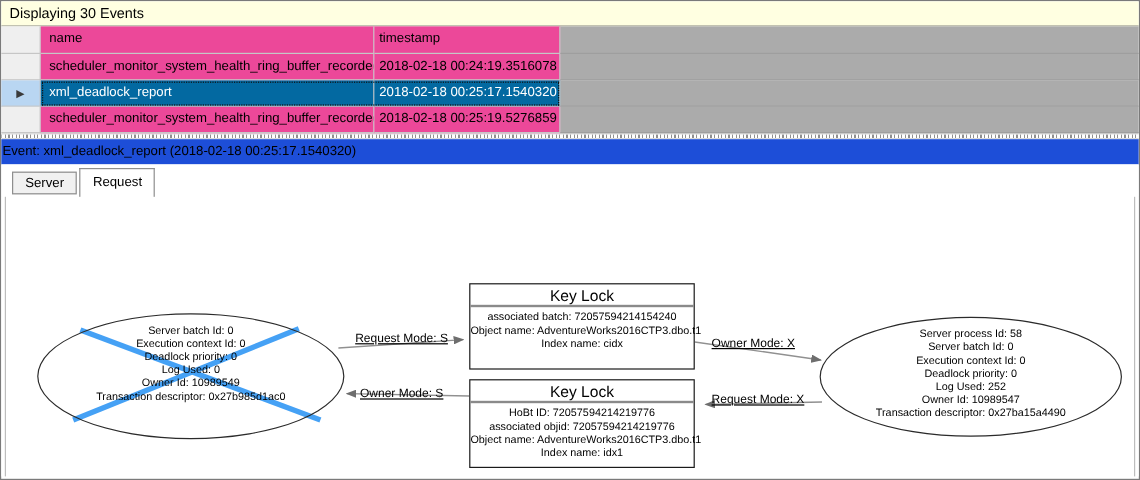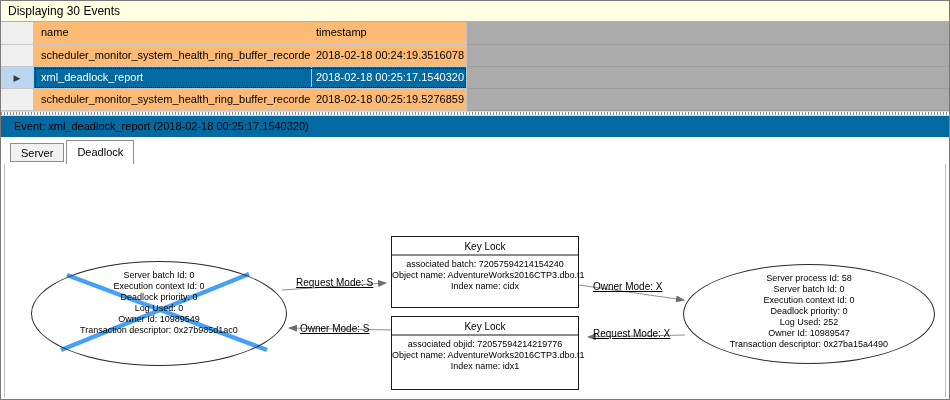--- a/index.html
+++ b/index.html
@@ -10,52 +10,52 @@
     font-family:"Liberation Sans","DejaVu Sans",sans-serif;color:#000;
   }
   
   .info-bar{height:21px;background:#FFFFE1;border-bottom:1px solid #b3b3a6;
     line-height:20px;padding-left:7px;font-size:12px;}
   
   .grid{width:100%;}
   .g-row{display:flex;height:22px;position:relative;}
   .g-row.header{height:23px;}
   .cell{height:100%;border-right:1px solid #c6c6c6;border-bottom:1px solid #c6c6c6;
-    font-size:11px;line-height:21px;white-space:nowrap;overflow:hidden;background:#fdba74;}
+    font-size:11px;line-height:21px;white-space:nowrap;overflow:hidden;background:#ec4899;}
   .c-sel{width:33px;background:#efefef;flex:none;text-align:center;}
   .c-name{width:278px;padding-left:7px;flex:none;}
   .c-ts{width:155px;padding-left:4px;flex:none;}
   .c-fill{flex:1;background:#ababab;border-right:none;border-bottom:1px solid #9e9e9e;}
   .g-row.selected .c-name,.g-row.selected .c-ts{background:#0369a1;color:#fff;}
   .g-row.selected .c-sel{background:#b9d6f2;}
   .row-marker{font-size:9px;color:#3a3a3a;line-height:22px;}
   .focus-rect{position:absolute;left:33px;top:0;width:433px;height:22px;
     outline:1px dotted #101010;outline-offset:-2px;pointer-events:none;}
   
   .splitter{height:5px;background:#fff;
     background-image:repeating-linear-gradient(90deg,#8f8f8f 0 1px,#ffffff 1px 3px);
     border-top:1px solid #d8d8d8;border-bottom:1px solid #d8d8d8;}
   
-  .event-bar{height:21px;background:#0369a1;font-size:11px;line-height:21px;padding-left:13px;}
+  .event-bar{height:21px;background:#1d4ed8;font-size:11px;line-height:21px;padding-left:1px;}
   
   .tabstrip{height:27px;background:#fff;display:flex;align-items:flex-end;padding-left:9px;}
   .tab{font-size:11px;padding:0 10px;border:1px solid #8e8e8e;background:#f1f1f1;
     height:19px;line-height:18px;margin-bottom:2px;cursor:default;}
   .tab.active{background:#fff;border-bottom:none;height:24px;line-height:22px;
     margin-bottom:0;position:relative;z-index:2;margin-left:2px;}
   
   .graph{position:relative;width:100%;height:233px;background:#fff;}
   .pane-edge{position:absolute;top:0;bottom:0;width:1px;background:#bdbdbd;}
   .edge-l{left:3px;} .edge-r{right:3px;}
   .graph svg{position:absolute;left:0;top:0;}
   .node-ellipse{position:absolute;border:1px solid #2b2b2b;border-radius:50%;
     text-align:center;font-size:9px;line-height:11px;padding-top:8px;}
   .node-rect{position:absolute;border:1px solid #1a1a1a;background:#fff;
     text-align:center;font-size:9px;line-height:11px;}
-  .node-rect .title{height:19px;line-height:19px;border-bottom:2px solid #8a8a8a;font-size:10px;}
+  .node-rect .title{height:19px;line-height:19px;border-bottom:2px solid #8a8a8a;font-size:13px;}
   .node-rect .body{padding-top:3px;}
   .node-line{white-space:nowrap;}
   .edge-label{position:absolute;font-size:10px;white-space:nowrap;color:#000;text-decoration:underline;}
   .el-1{left:295px;top:113px;} .el-2{left:299px;top:159px;}
   .el-3{left:592px;top:117px;} .el-4{left:592px;top:164px;}
   .ell-left{left:30px;top:97px;width:256px;height:105px;}
   .ell-right{left:682px;top:100px;width:252px;height:100px;text-align:center;}
   .rect-top{left:390px;top:72px;width:188px;height:72px;}
   .rect-bottom{left:390px;top:152px;width:188px;height:74px;}
 </style>
@@ -102,21 +102,21 @@
   </div>
 
   <div class="splitter"></div>
 
   <div class="event-bar">
     <span>Event: xml_deadlock_report (2018-02-18 00:25:17.1540320)</span>
   </div>
 
   <div class="tabstrip">
     <div class="tab">Server</div>
-    <div class="tab active">Deadlock</div>
+    <div class="tab active">Request</div>
   </div>
 
   <div class="graph">
     <div class="pane-edge edge-l"></div>
     <div class="pane-edge edge-r"></div>
 
     <svg width="948" height="233">
       <defs>
         <marker id="arr" markerWidth="9" markerHeight="7" refX="8" refY="3.5" orient="auto" markerUnits="userSpaceOnUse">
           <path d="M0,0 L9,3.5 L0,7 Z" fill="#6e6e6e"></path>
@@ -149,20 +149,21 @@
       <div class="body">
         <div class="node-line">associated batch: 72057594214154240</div>
         <div class="node-line">Object name: AdventureWorks2016CTP3.dbo.t1</div>
         <div class="node-line">Index name: cidx</div>
       </div>
     </div>
 
     <div class="node-rect rect-bottom">
       <div class="title">Key Lock</div>
       <div class="body">
+        <div class="node-line">HoBt ID: 72057594214219776</div>
         <div class="node-line">associated objid: 72057594214219776</div>
         <div class="node-line">Object name: AdventureWorks2016CTP3.dbo.t1</div>
         <div class="node-line">Index name: idx1</div>
       </div>
     </div>
 
     <div class="node-ellipse ell-right">
       <div class="node-line">Server process Id: 58</div>
       <div class="node-line">Server batch Id: 0</div>
       <div class="node-line">Execution context Id: 0</div>

